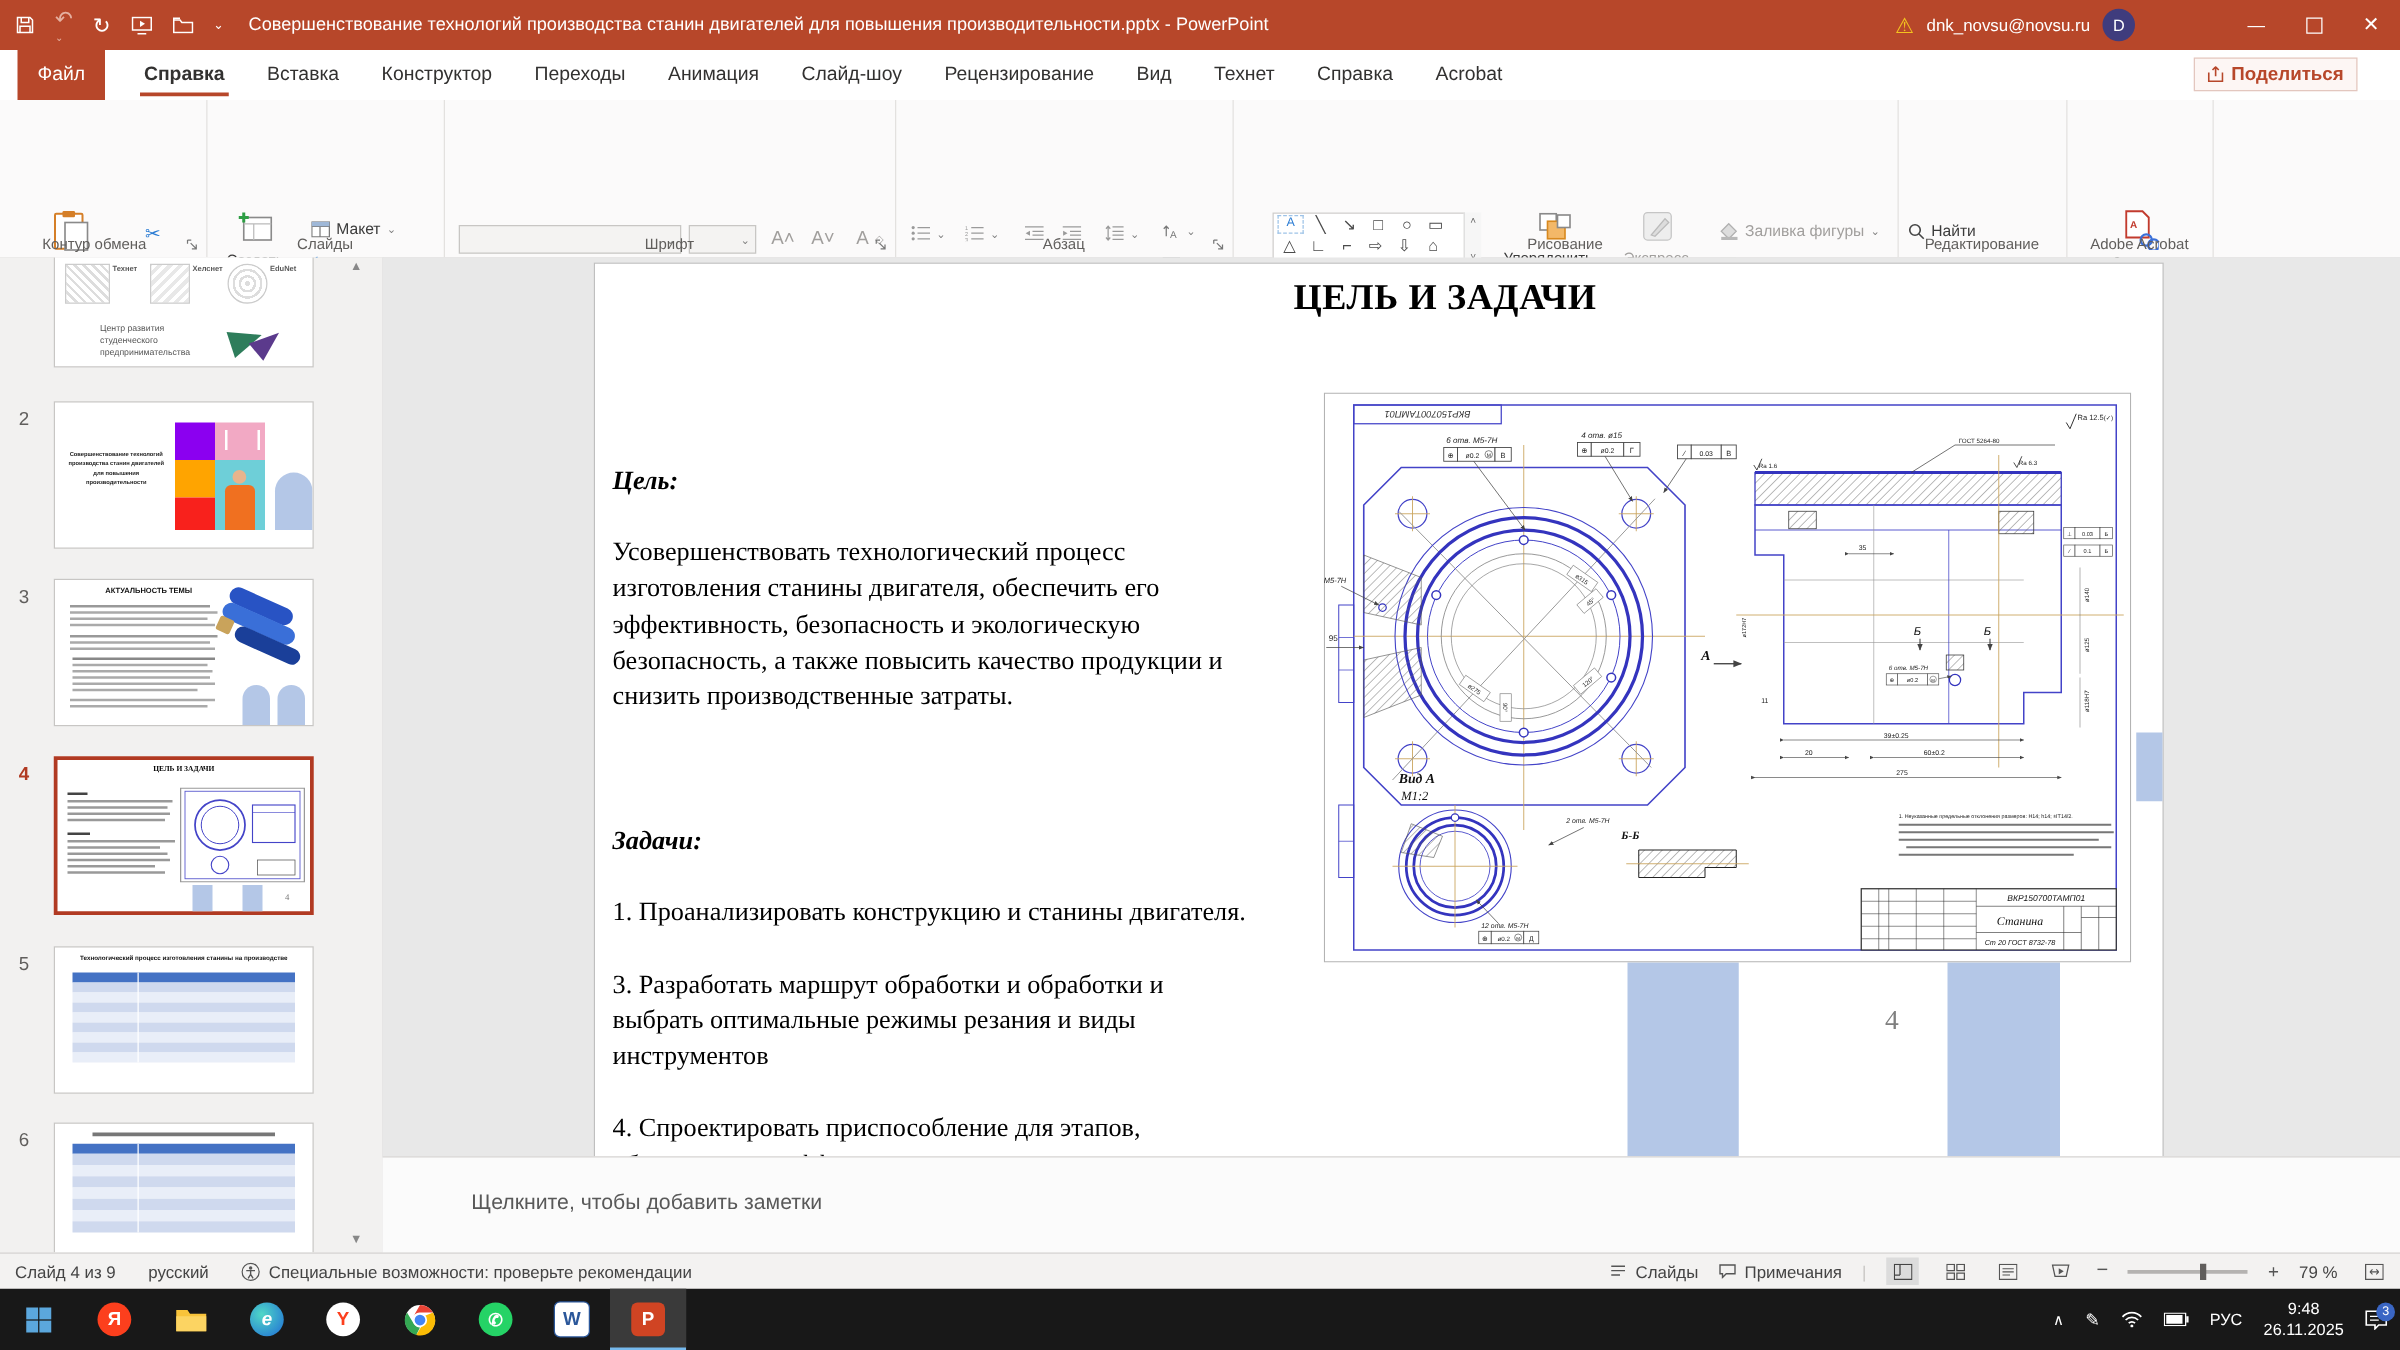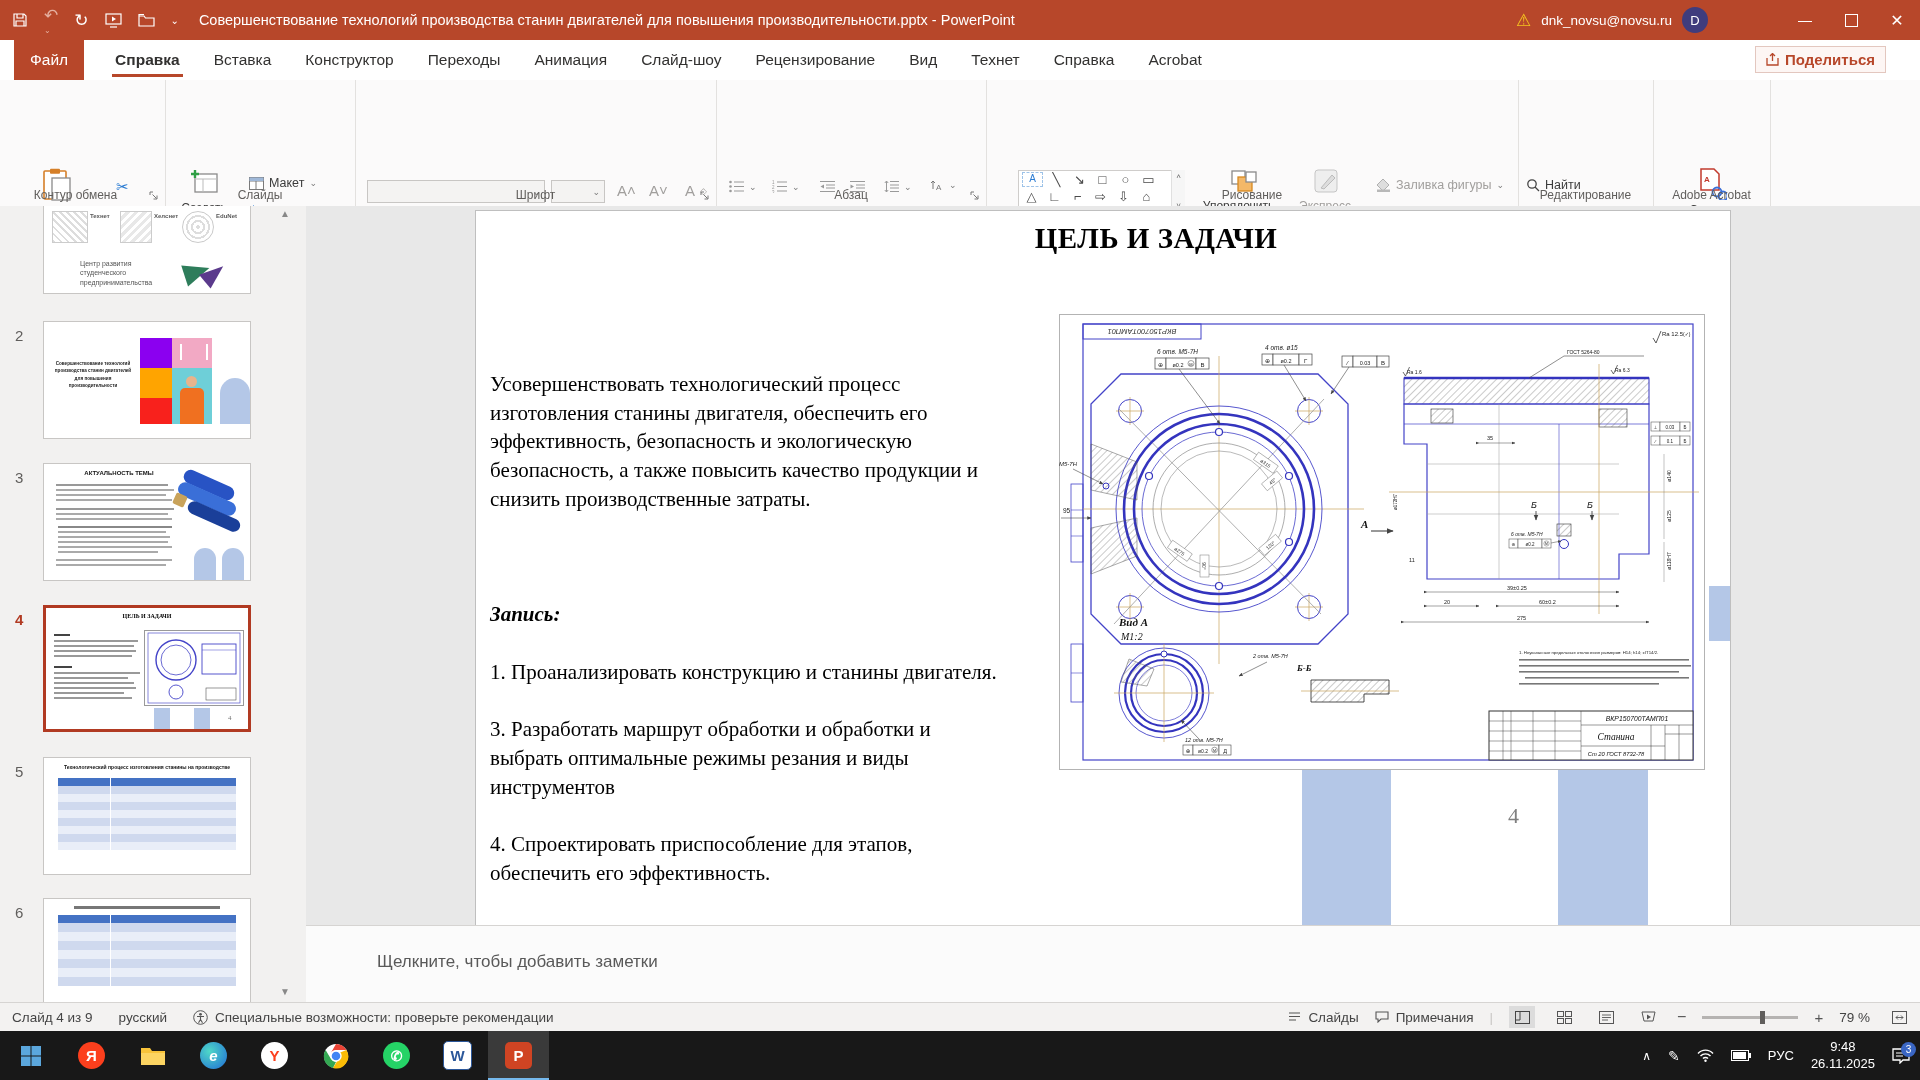--- a/index.html
+++ b/index.html
@@ -598,27 +598,28 @@
 
     <span class="a" style="left:280px;top:2px;color:#888;font-size:10px;">▲</span>
     <span class="a" style="left:280px;top:780px;color:#888;font-size:10px;">▼</span>
   </div>
 
   <div class="editor">
     <div class="slide">
       <div class="stitle">ЦЕЛЬ И ЗАДАЧИ</div>
 
       <div class="stext">
+        <div class="lbl-bi">Цель:</div>
         <div>Усовершенствовать технологический процесс
 изготовления станины двигателя, обеспечить его
 эффективность, безопасность и экологическую
 безопасность, а также повысить качество продукции и
 снизить производственные затраты.</div>
         <div style="height:29px;"></div>
-        <div class="lbl-bi">Запись:</div>
+        <div class="lbl-bi">Задачи:</div>
         <div>1. Проанализировать конструкцию и станины двигателя.</div>
         <div>3. Разработать маршрут обработки и обработки и
 выбрать оптимальные режимы резания и виды
 инструментов</div>
         <div>4. Спроектировать приспособление для этапов,
 обеспечить его эффективность.</div>
       </div>
 
       <div class="bluebar" style="left:826px;top:559px;width:89px;height:156px;"></div>
       <div class="bluebar" style="left:1082px;top:559px;width:90px;height:156px;"></div>

